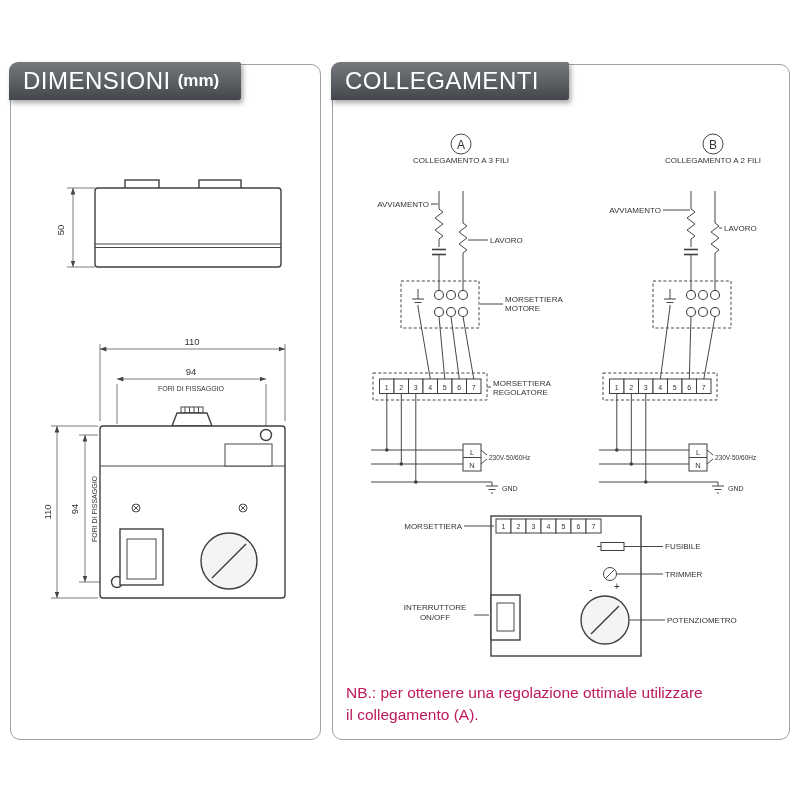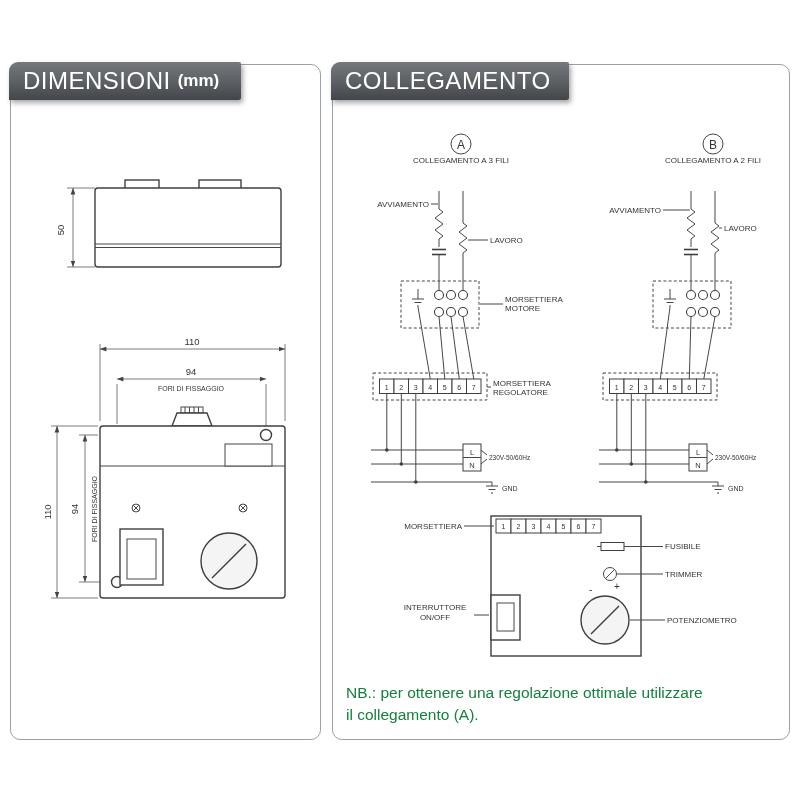--- a/index.html
+++ b/index.html
@@ -21,21 +21,21 @@
   .ln{stroke:#3f3f3f;stroke-width:1.4;fill:none}
   .thin{stroke:#474747;stroke-width:1;fill:none}
   .dim{stroke:#5a5a5a;stroke-width:.8;fill:none}
   .dash{stroke:#474747;stroke-width:1;fill:none;stroke-dasharray:3 2.2}
   .cell{stroke:#3f3f3f;stroke-width:1;fill:#fff}
   .term{stroke:#3f3f3f;stroke-width:1.1;fill:#fff}
   .cap{stroke:#3f3f3f;stroke-width:1.6;fill:none}
   .wh{fill:#fff}
   .knob{fill:#f4f4f4}
   .dot{fill:#3f3f3f}
-  .note{position:absolute;left:13px;top:617px;font-size:15.5px;color:#15803d;line-height:1.45}
+  .note{position:absolute;left:13px;top:617px;font-size:15.5px;color:#be185d;line-height:1.45}
 </style>
 </head>
 <body>
 
 <div class="page">
 
   <section class="panel panel-left">
     <div class="panel-header">
       <span class="hdr-main">DIMENSIONI</span>
       <span class="hdr-unit">(mm)</span>
@@ -128,21 +128,21 @@
         <g>
           <circle cx="218" cy="460" r="28" class="ln knob"></circle>
           <line x1="201" y1="477" x2="235" y2="443" class="ln"></line>
         </g>
       </g>
     </svg>
   </section>
 
   <section class="panel panel-right">
     <div class="panel-header">
-      <span class="hdr-main">COLLEGAMENTO</span>
+      <span class="hdr-main">COLLEGAMENTI</span>
     </div>
 
     <svg class="draw" style="left:0;top:38px" width="456" height="608" viewBox="0 0 456 608">
 
       <g>
         <circle cx="128" cy="41" r="10" class="thin"></circle>
         <text x="128" y="45.5" text-anchor="middle" font-size="12">A</text>
         <text x="128" y="60" text-anchor="middle" font-size="8">COLLEGAMENTO A 3 FILI</text>
 
         <path d="M106,88 V106 l4,3 l-8,6 l8,6 l-8,6 l8,6 l-4,3 V144" class="thin"></path>

